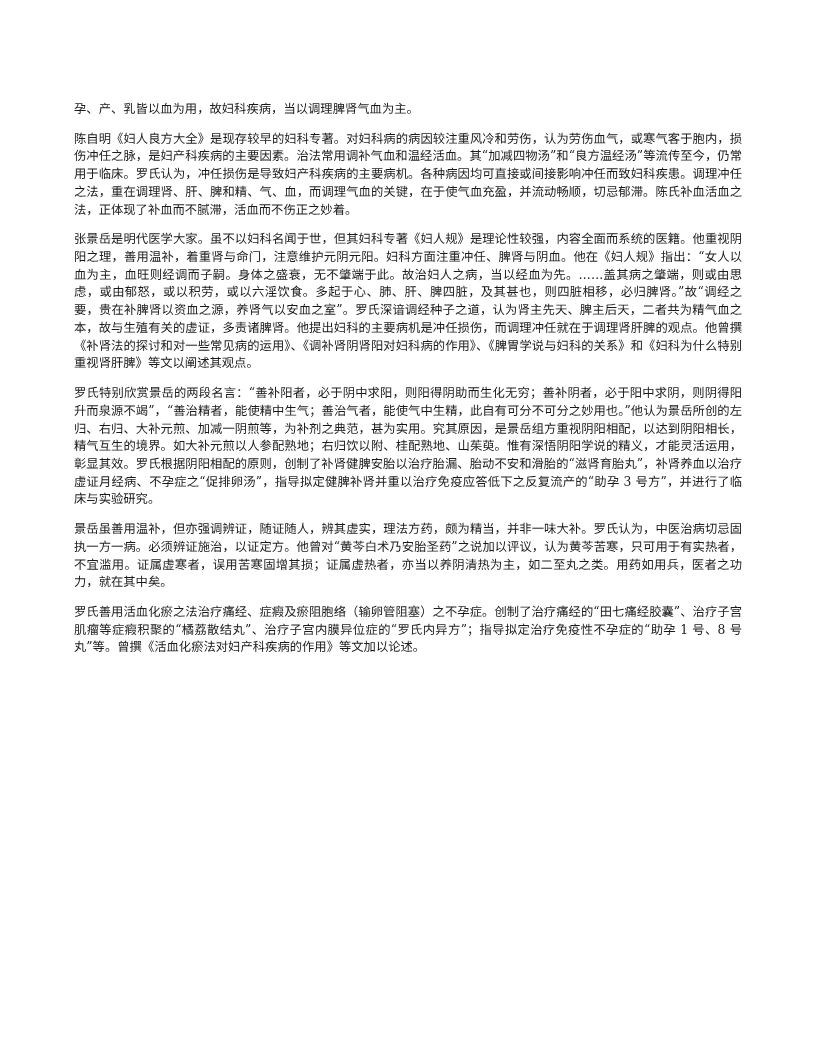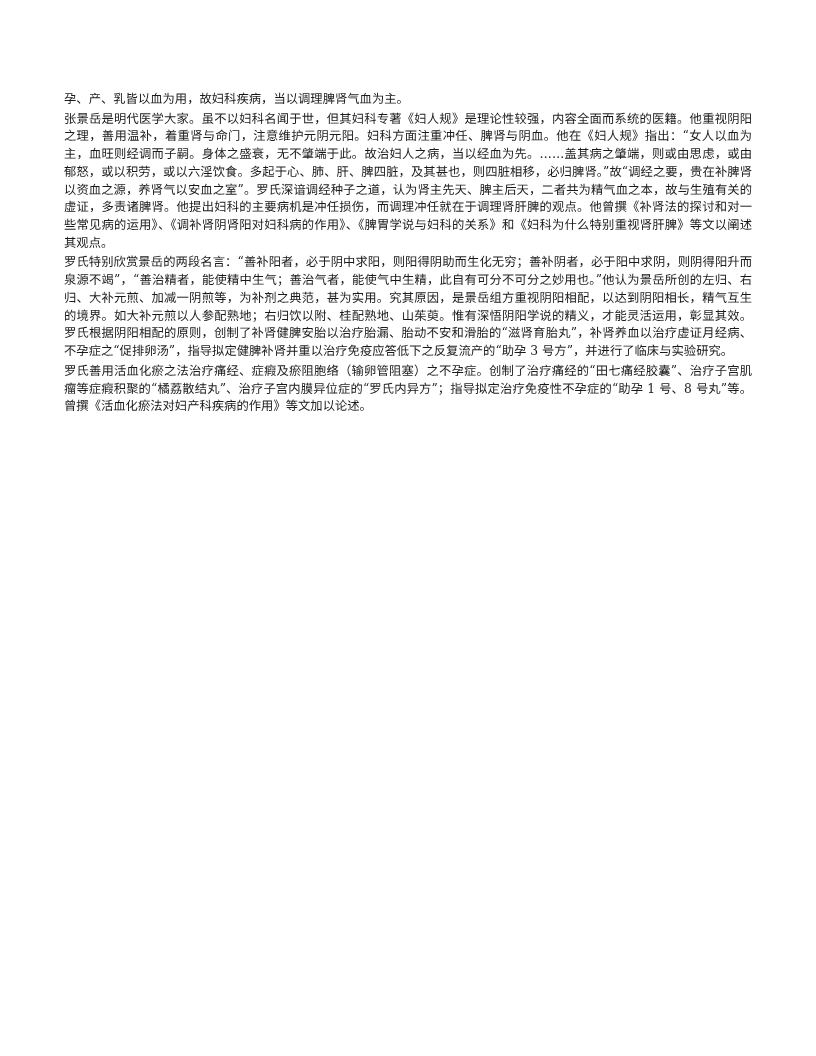--- a/index.html
+++ b/index.html
@@ -19,37 +19,39 @@
     overflow: hidden;
     box-sizing: border-box;
   }
   .text-column {
     position: absolute;
     left: 62px;
     top: 89px;
     width: 692px;
   }
   .para {
-    margin: 2px;
+    margin: 12px;
     padding: 0;
     font-size: 12.3px;
     line-height: 17.72px;
     color: #1a1a1a;
     text-align: justify;
     text-justify: inter-character;
     text-indent: 0;
     letter-spacing: 0.02px;
     word-break: break-all;
     overflow-wrap: break-word;
     -webkit-font-smoothing: antialiased;
   }
 </style>
 </head>
 <body>
 
 <div class="page">
   <div class="text-column">
     <p class="para">孕、产、乳皆以血为用，故妇科疾病，当以调理脾肾气血为主。</p>
+    <p class="para">陈自明《妇人良方大全》是现存较早的妇科专著。对妇科病的病因较注重风冷和劳伤，认为劳伤血气，或寒气客于胞内，损伤冲任之脉，是妇产科疾病的主要因素。治法常用调补气血和温经活血。其“加减四物汤”和“良方温经汤”等流传至今，仍常用于临床。罗氏认为，冲任损伤是导致妇产科疾病的主要病机。各种病因均可直接或间接影响冲任而致妇科疾患。调理冲任之法，重在调理肾、肝、脾和精、气、血，而调理气血的关键，在于使气血充盈，并流动畅顺，切忌郁滞。陈氏补血活血之法，正体现了补血而不腻滞，活血而不伤正之妙着。</p>
     <p class="para">张景岳是明代医学大家。虽不以妇科名闻于世，但其妇科专著《妇人规》是理论性较强，内容全面而系统的医籍。他重视阴阳之理，善用温补，着重肾与命门，注意维护元阴元阳。妇科方面注重冲任、脾肾与阴血。他在《妇人规》指出：“女人以血为主，血旺则经调而子嗣。身体之盛衰，无不肇端于此。故治妇人之病，当以经血为先。……盖其病之肇端，则或由思虑，或由郁怒，或以积劳，或以六淫饮食。多起于心、肺、肝、脾四脏，及其甚也，则四脏相移，必归脾肾。”故“调经之要，贵在补脾肾以资血之源，养肾气以安血之室”。罗氏深谙调经种子之道，认为肾主先天、脾主后天，二者共为精气血之本，故与生殖有关的虚证，多责诸脾肾。他提出妇科的主要病机是冲任损伤，而调理冲任就在于调理肾肝脾的观点。他曾撰《补肾法的探讨和对一些常见病的运用》、《调补肾阴肾阳对妇科病的作用》、《脾胃学说与妇科的关系》和《妇科为什么特别重视肾肝脾》等文以阐述其观点。</p>
     <p class="para">罗氏特别欣赏景岳的两段名言：“善补阳者，必于阴中求阳，则阳得阴助而生化无穷；善补阴者，必于阳中求阴，则阴得阳升而泉源不竭”，“善治精者，能使精中生气；善治气者，能使气中生精，此自有可分不可分之妙用也。”他认为景岳所创的左归、右归、大补元煎、加减一阴煎等，为补剂之典范，甚为实用。究其原因，是景岳组方重视阴阳相配，以达到阴阳相长，精气互生的境界。如大补元煎以人参配熟地；右归饮以附、桂配熟地、山茱萸。惟有深悟阴阳学说的精义，才能灵活运用，彰显其效。罗氏根据阴阳相配的原则，创制了补肾健脾安胎以治疗胎漏、胎动不安和滑胎的“滋肾育胎丸”，补肾养血以治疗虚证月经病、不孕症之“促排卵汤”，指导拟定健脾补肾并重以治疗免疫应答低下之反复流产的“助孕 3 号方”，并进行了临床与实验研究。</p>
+    <p class="para">景岳虽善用温补，但亦强调辨证，随证随人，辨其虚实，理法方药，颇为精当，并非一味大补。罗氏认为，中医治病切忌固执一方一病。必须辨证施治，以证定方。他曾对“黄芩白术乃安胎圣药”之说加以评议，认为黄芩苦寒，只可用于有实热者，不宜滥用。证属虚寒者，误用苦寒固增其损；证属虚热者，亦当以养阴清热为主，如二至丸之类。用药如用兵，医者之功力，就在其中矣。</p>
     <p class="para">罗氏善用活血化瘀之法治疗痛经、症瘕及瘀阻胞络（输卵管阻塞）之不孕症。创制了治疗痛经的“田七痛经胶囊”、治疗子宫肌瘤等症瘕积聚的“橘荔散结丸”、治疗子宫内膜异位症的“罗氏内异方”；指导拟定治疗免疫性不孕症的“助孕 1 号、8 号丸”等。曾撰《活血化瘀法对妇产科疾病的作用》等文加以论述。</p>
   </div>
 </div>
 
 </body></html>

